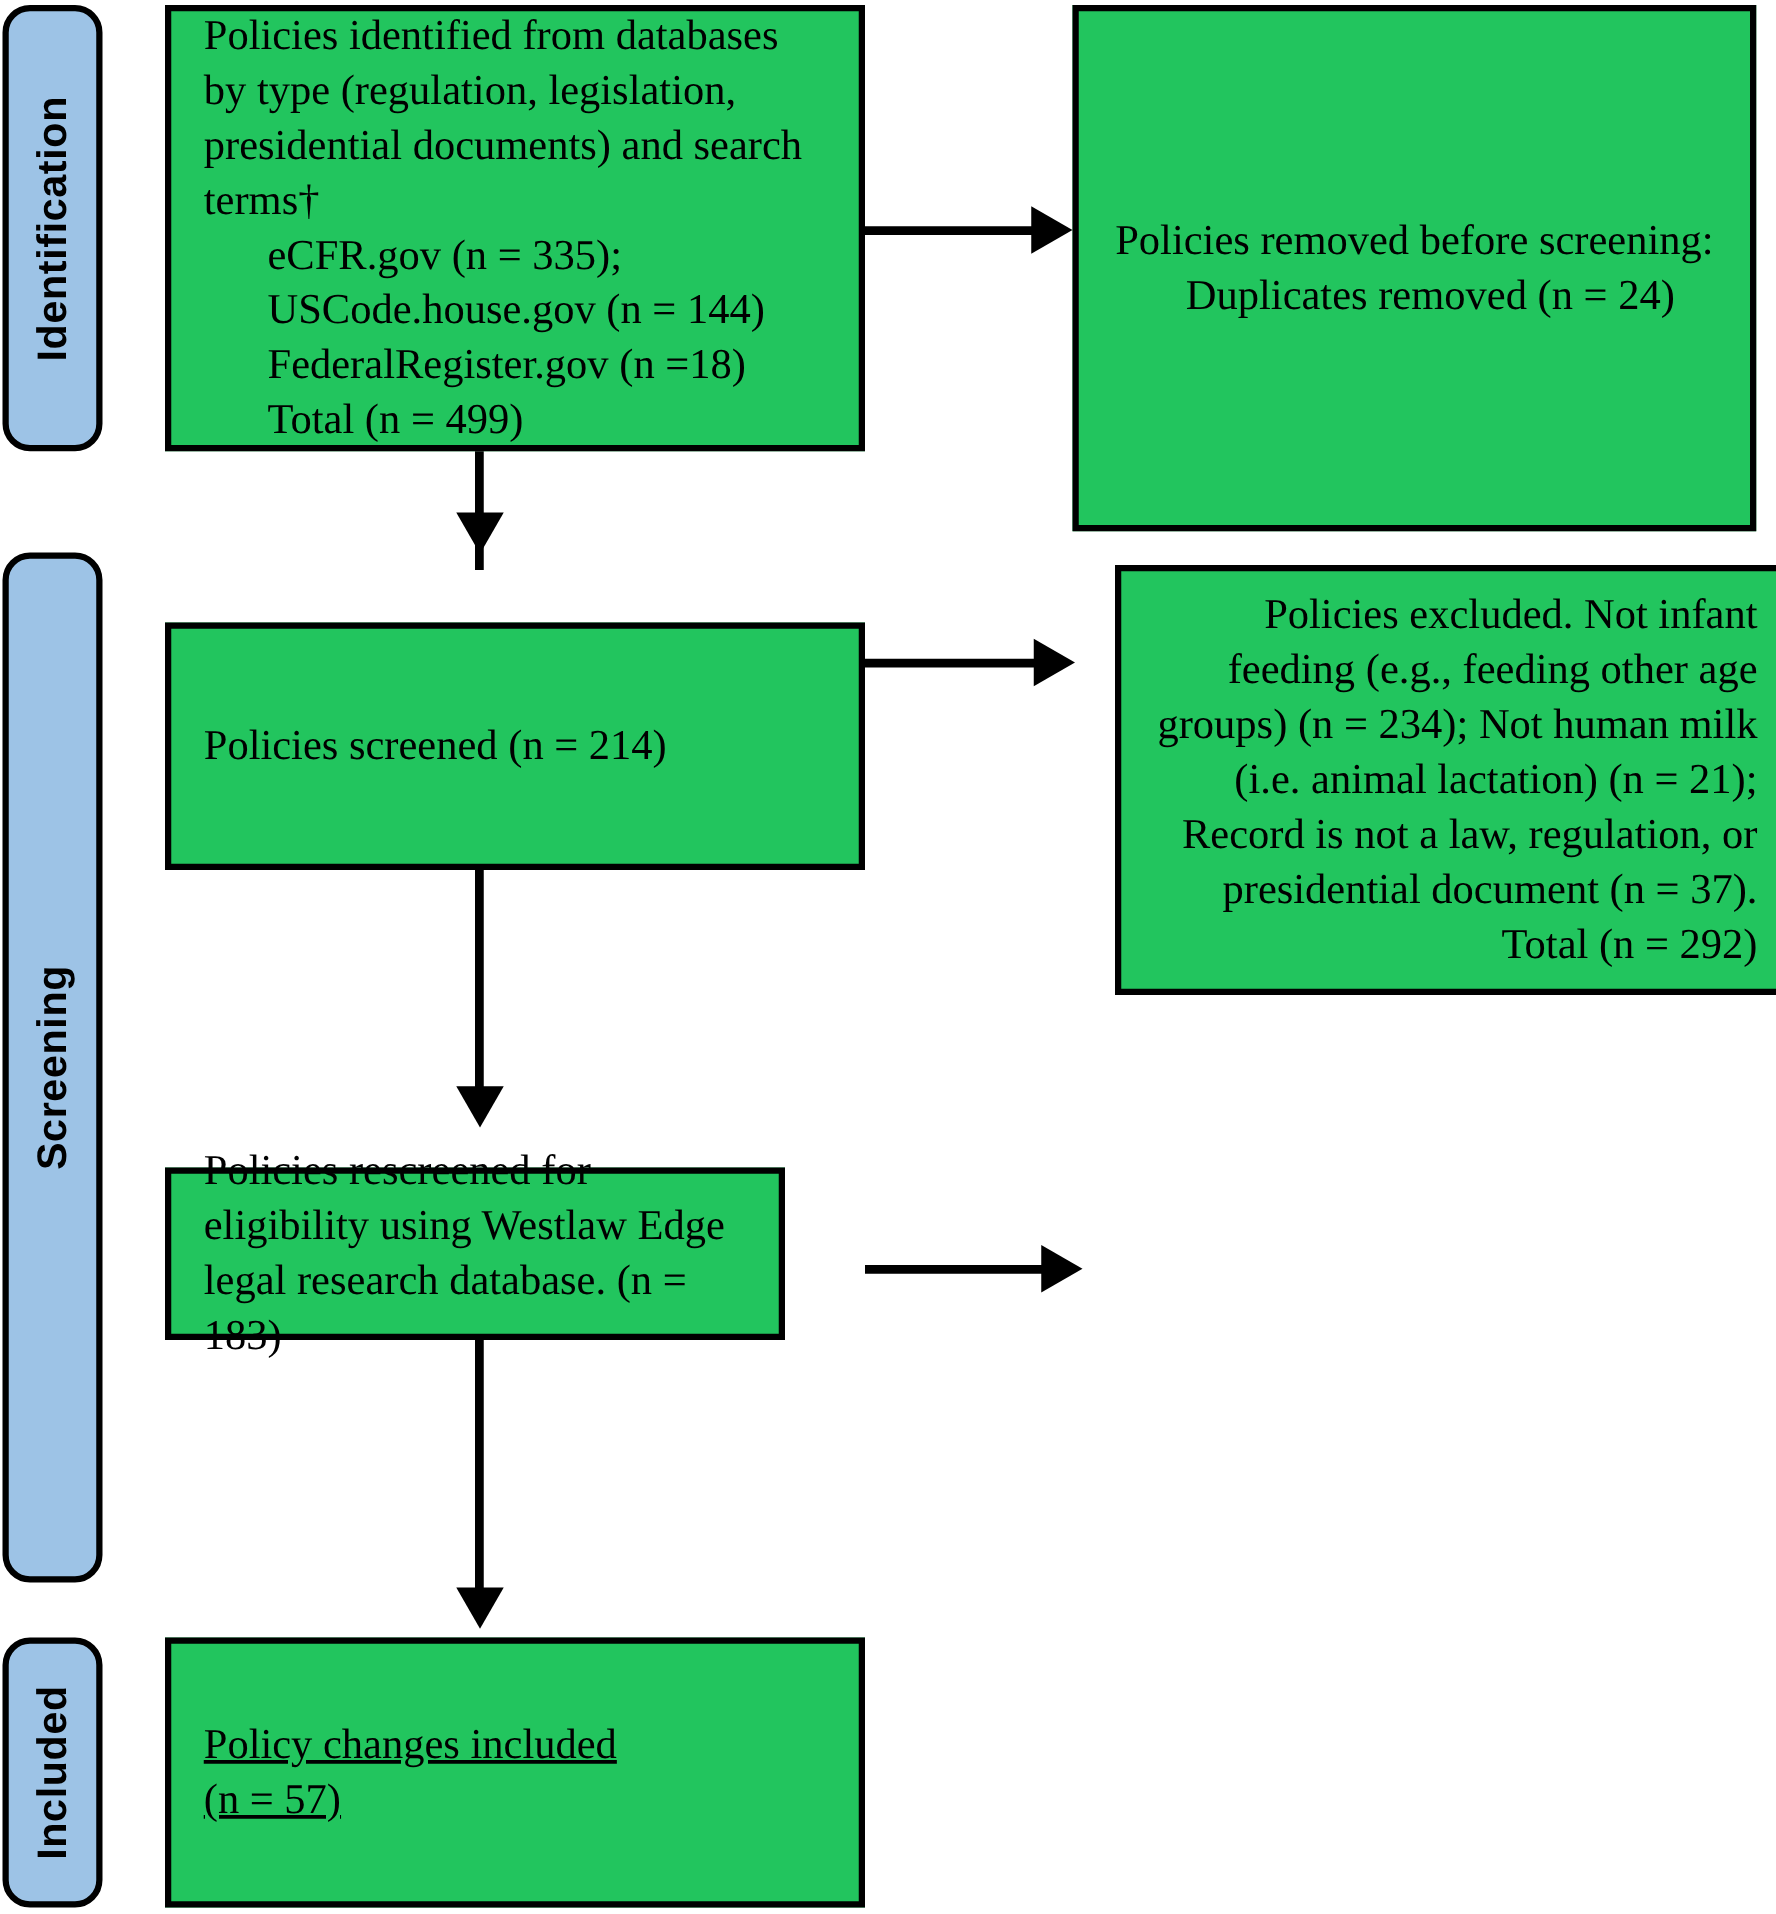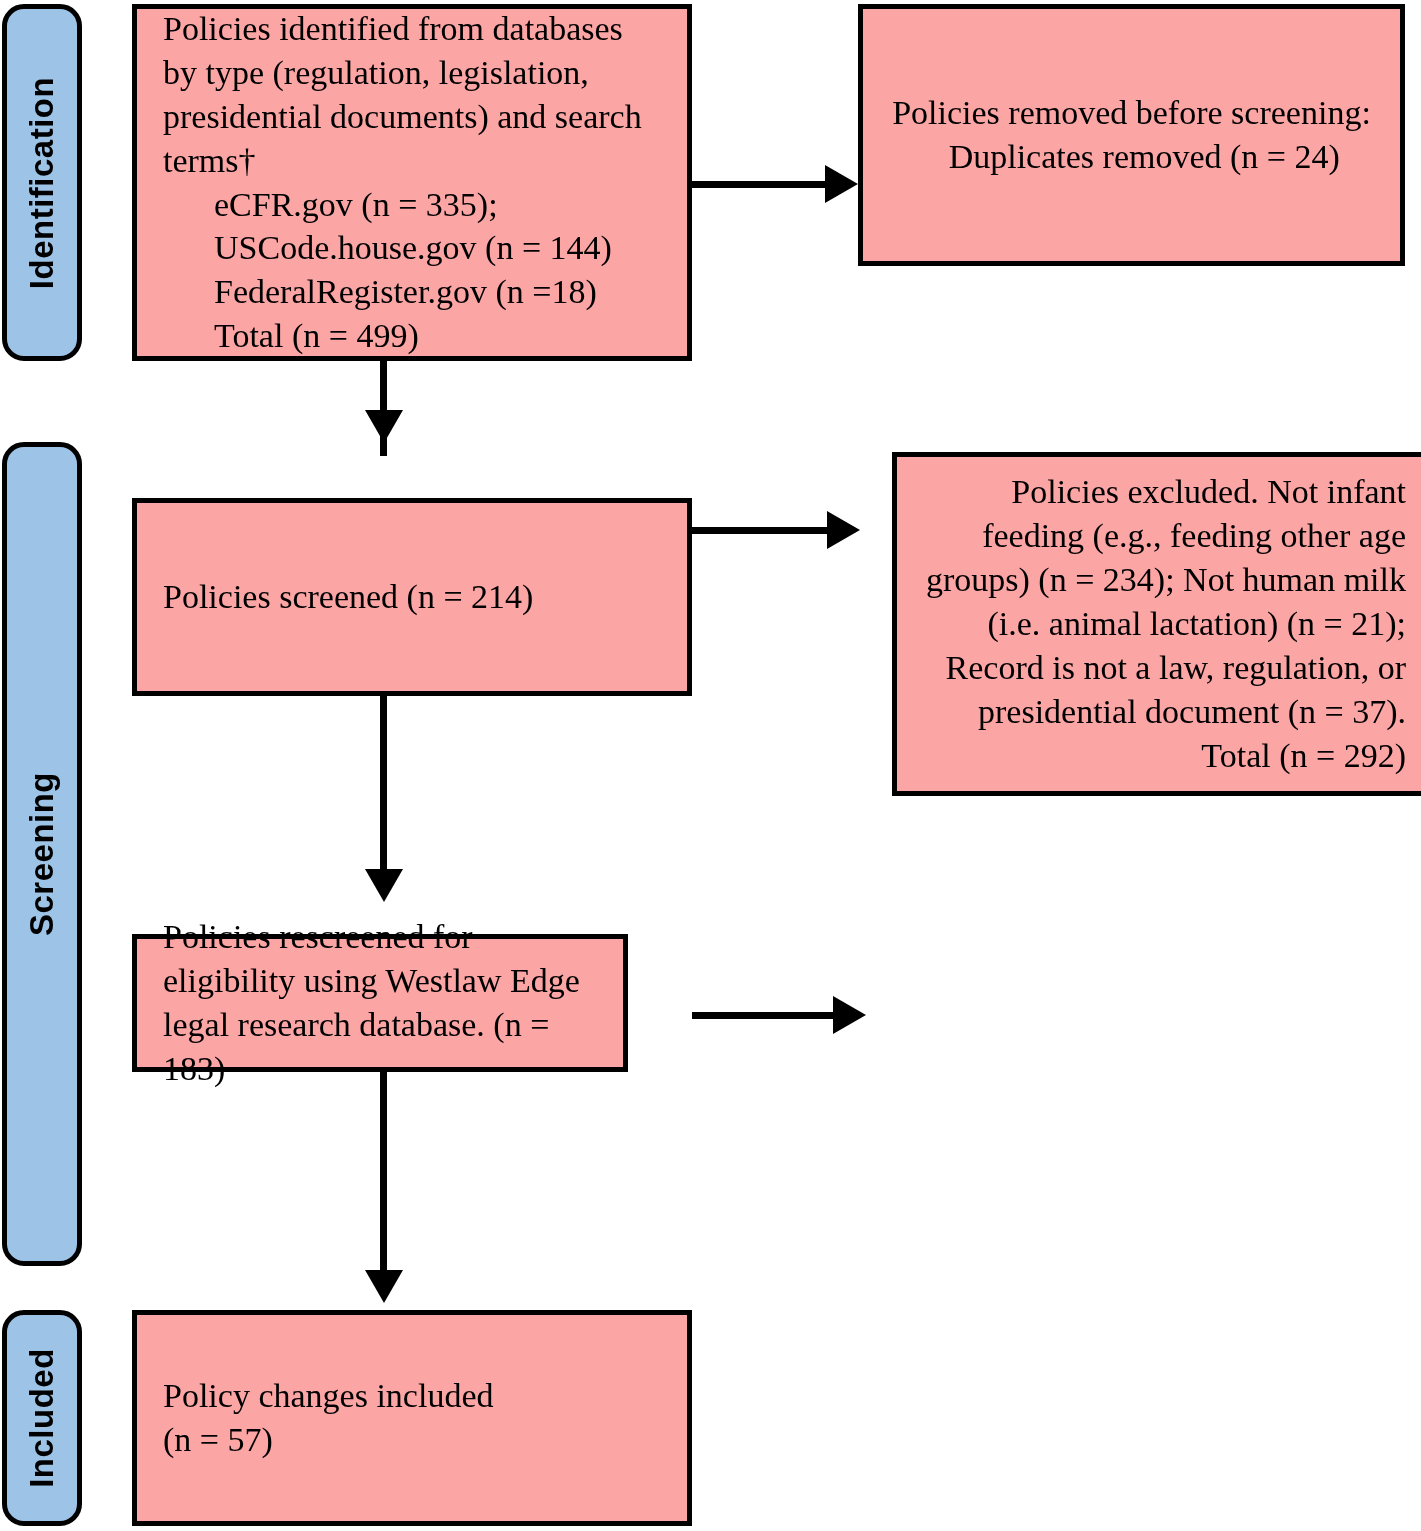--- a/index.html
+++ b/index.html
@@ -36,21 +36,21 @@
     font-size: 33px;
     letter-spacing: 0.5px;
     color: #000000;
     white-space: nowrap;
     transform: rotate(-90deg);
   }
 
   
   .box {
     position: absolute;
-    background: #fca5a5;
+    background: #22c55e;
     border: 5px solid #000000;
     box-sizing: border-box;
     display: flex;
     flex-direction: column;
     justify-content: center;
   }
   .box .box-text {
     font-family: "Liberation Serif", "DejaVu Serif", serif;
     font-size: 34px;
     line-height: 1.29;
@@ -106,21 +106,21 @@
   </div>
 
   <div class="box" style="left:132px; top:4px; width:560px; height:357px;">
     <div class="box-text">Policies identified from databases by type (regulation, legislation, presidential documents) and search terms†
       eCFR.gov (n = 335);
       USCode.house.gov (n = 144)
       FederalRegister.gov (n =18)
       Total (n = 499)</div>
   </div>
 
-  <div class="box center-text" style="left:858px; top:4px; width:547px; height:262px;">
+  <div class="box center-text" style="left:858px; top:4px; width:547px; height:421px;">
     <div class="box-text">Policies removed before screening:
    Duplicates removed (n = 24)</div>
   </div>
 
   <div class="hline" style="left:692px; top:181px; width:136px; height:7px;"></div>
   <div class="arrow-right" style="left:825px; top:165px;"></div>
 
   <div class="vline" style="left:380px; top:361px; width:7px; height:95px;"></div>
   <div class="arrow-down" style="left:365px; top:410px;"></div>
 
@@ -143,18 +143,18 @@
     <div class="box-text">Policies rescreened for eligibility using Westlaw Edge legal research database. (n = 183)</div>
   </div>
 
 
   <div class="hline" style="left:692px; top:1012px; width:146px; height:7px;"></div>
   <div class="arrow-right" style="left:833px; top:996px;"></div>
 
   <div class="vline" style="left:380px; top:1072px; width:7px; height:220px;"></div>
   <div class="arrow-down" style="left:365px; top:1270px;"></div>
 
-  <div class="box" style="left:132px; top:1310px; width:560px; height:216px;">
+  <div class="box" style="left:132px; top:1310px; width:560px; height:216px;text-decoration:underline;">
     <div class="box-text">Policy changes included
 (n = 57)</div>
   </div>
 
 </div>
 
 </body></html>

